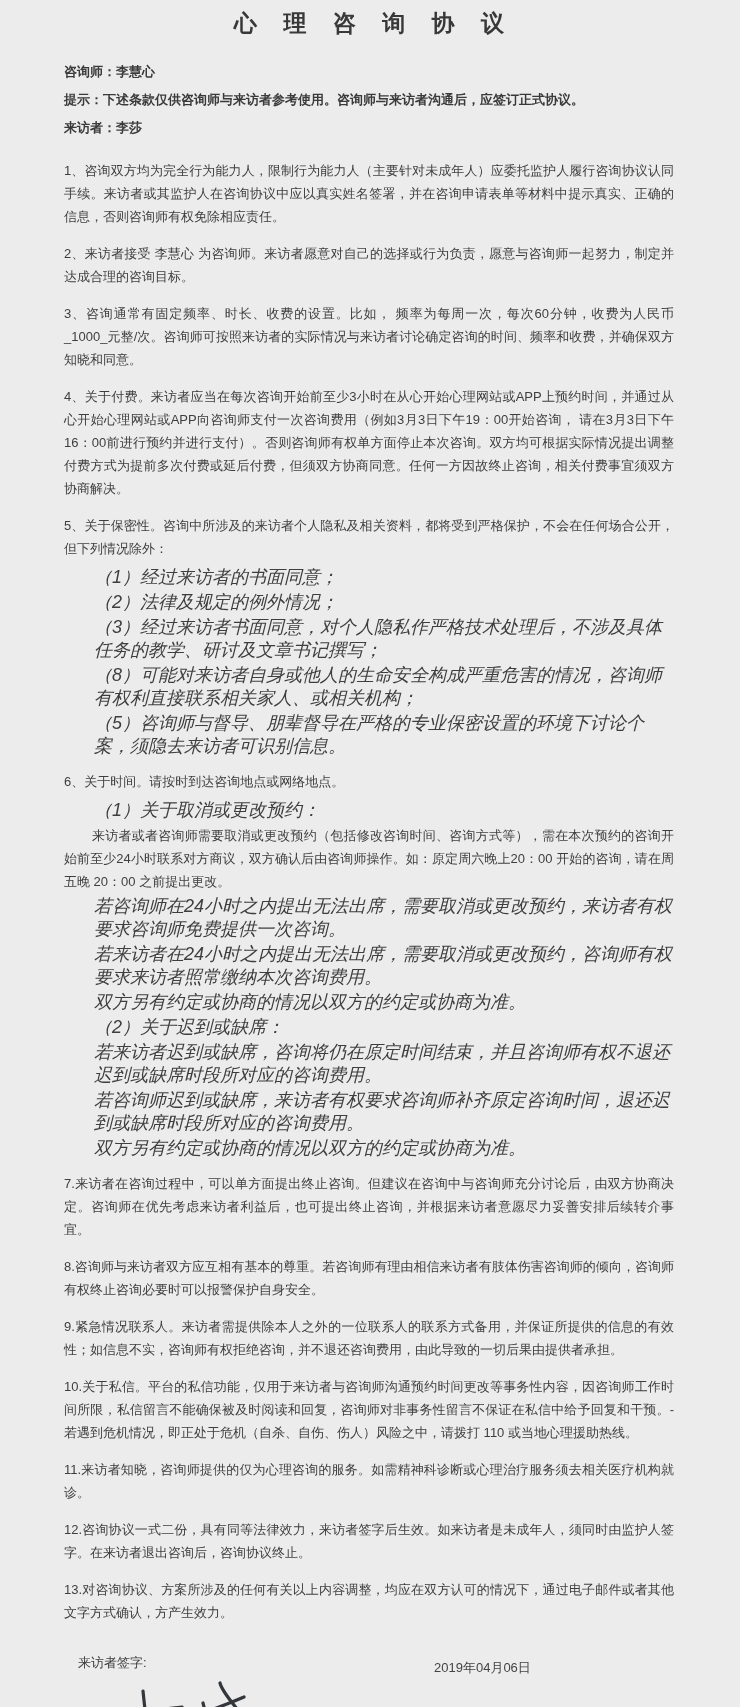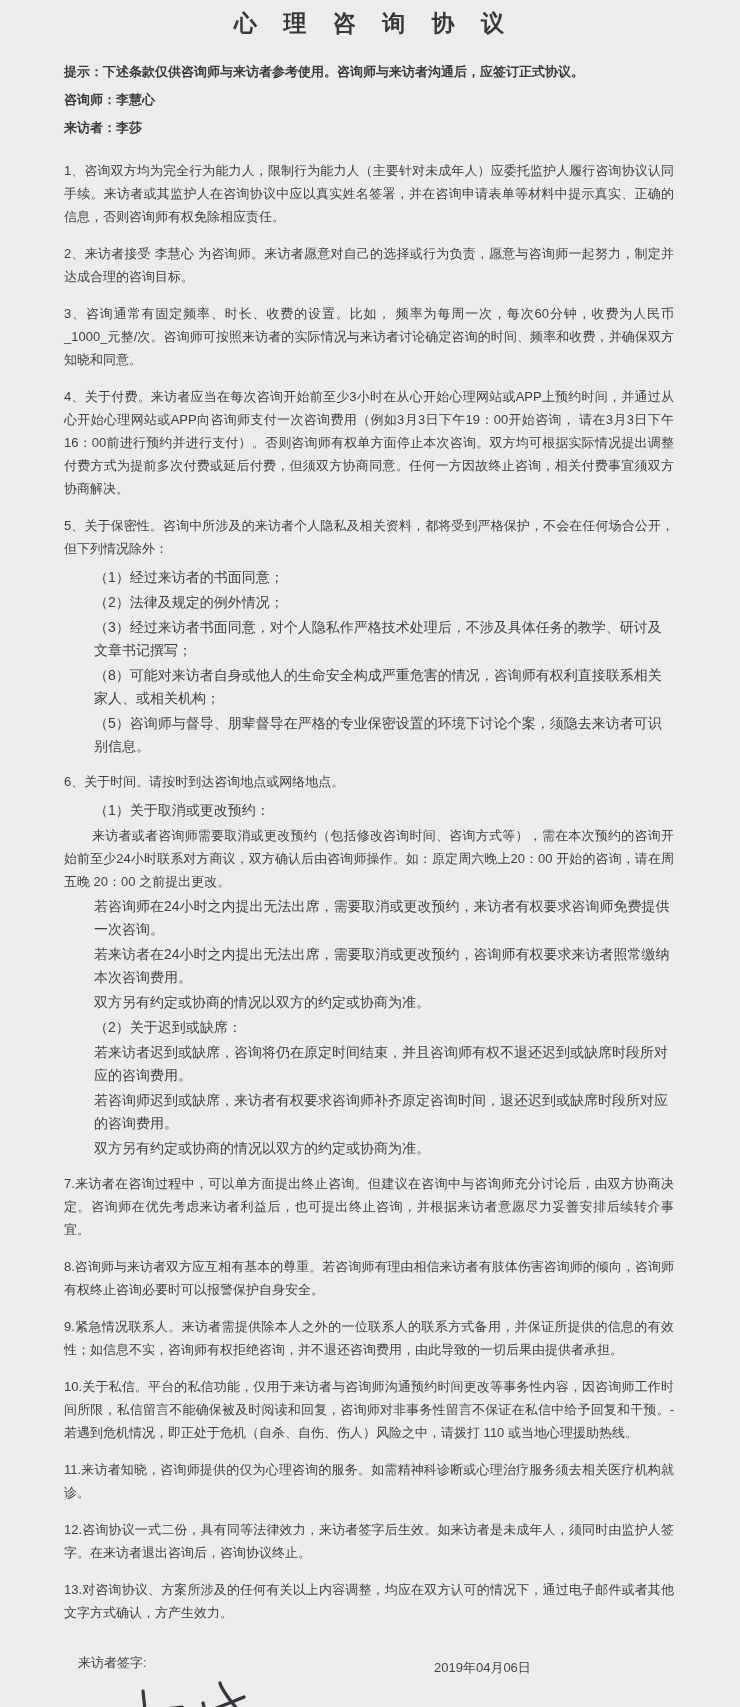--- a/index.html
+++ b/index.html
@@ -33,22 +33,23 @@
   .para {
     margin:0 0 14px;
     font-size:13px;
     line-height:23px;
     text-align:justify;
   }
   .para.tight { margin-bottom:6px; }
   .sub {
     margin:0 0 2px;
     padding-left:30px;
-    font-size:14px;
+    font-size:18px;
     line-height:23px;
+    font-style:italic;
   }
   .sub.group-end { margin-bottom:12px; }
   .sub-para {
     margin:0 0 2px;
     font-size:13px;
     line-height:23px;
     text-indent:28px;
     text-align:justify;
   }
   .inline-bold { font-weight:normal; color:#3a3a3a; }
@@ -75,22 +76,22 @@
   }
 </style>
 </head>
 <body>
 
 <div class="page">
   <div class="content">
 
     <h1 class="doc-title">心 理 咨 询 协 议</h1>
 
+    <p class="bold-line">咨询师：李慧心</p>
     <p class="bold-line">提示：下述条款仅供咨询师与来访者参考使用。咨询师与来访者沟通后，应签订正式协议。</p>
-    <p class="bold-line">咨询师：李慧心</p>
     <p class="bold-line last">来访者：李莎</p>
 
     <p class="para">1、咨询双方均为完全行为能力人，限制行为能力人（主要针对未成年人）应委托监护人履行咨询协议认同手续。来访者或其监护人在咨询协议中应以真实姓名签署，并在咨询申请表单等材料中提示真实、正确的信息，否则咨询师有权免除相应责任。</p>
 
     <p class="para"><span>2、来访者接受 </span><span class="inline-bold">李慧心</span><span> 为咨询师。来访者愿意对自己的选择或行为负责，愿意与咨询师一起努力，制定并达成合理的咨询目标。</span></p>
 
     <p class="para">3、咨询通常有固定频率、时长、收费的设置。比如， 频率为每周一次，每次60分钟，收费为人民币_1000_元整/次。咨询师可按照来访者的实际情况与来访者讨论确定咨询的时间、频率和收费，并确保双方知晓和同意。</p>
     <p class="para">4、关于付费。来访者应当在每次咨询开始前至少3小时在从心开始心理网站或APP上预约时间，并通过从心开始心理网站或APP向咨询师支付一次咨询费用（例如3月3日下午19：00开始咨询， 请在3月3日下午16：00前进行预约并进行支付）。否则咨询师有权单方面停止本次咨询。双方均可根据实际情况提出调整付费方式为提前多次付费或延后付费，但须双方协商同意。任何一方因故终止咨询，相关付费事宜须双方协商解决。</p>
 
     <p class="para tight">5、关于保密性。咨询中所涉及的来访者个人隐私及相关资料，都将受到严格保护，不会在任何场合公开，但下列情况除外：</p>

